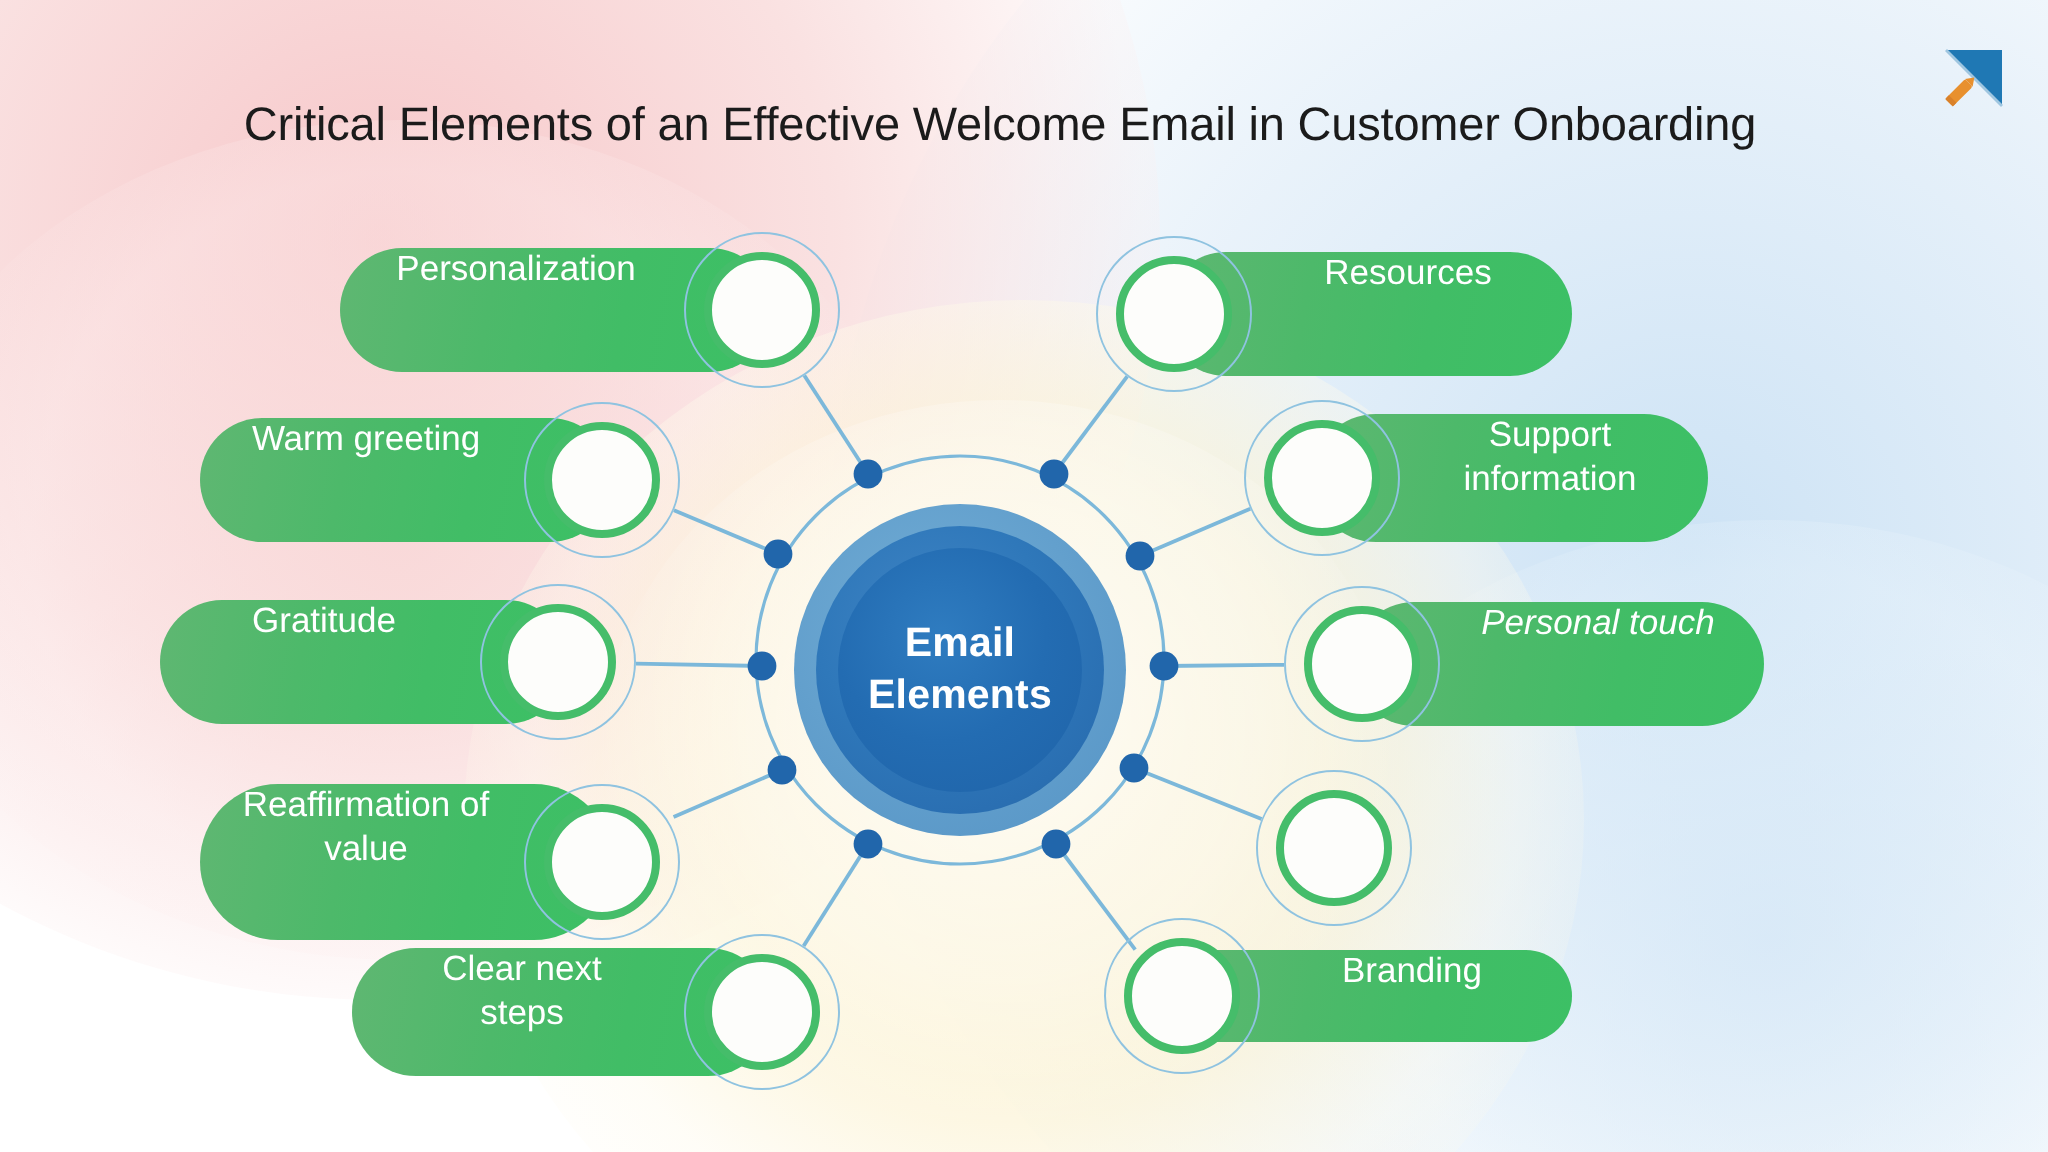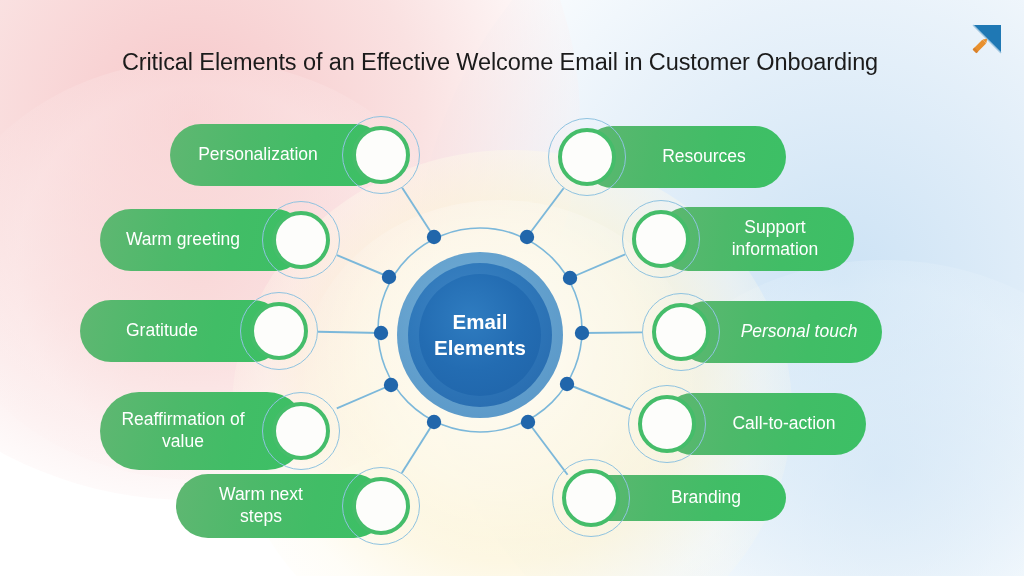--- a/index.html
+++ b/index.html
@@ -77,21 +77,21 @@
 
   
   .pill {
     position:absolute; z-index:5;
     display:flex; align-items:center;
   }
   .pill-body {
     position:absolute; top:0; height:100%;
     border-radius:999px;
     background:linear-gradient(100deg,#5fb772 0%,#4db96a 35%,#41bd66 65%,#3cc065 100%);
-    display:flex; align-items:center;
+    display:flex; 
   }
   .pill-text {
     color:#ffffff; font-size:17.5px; line-height:1.24; font-weight:400;
     text-align:center; white-space:pre-line; width:100%;
   }
   .knob {
     position:absolute; top:50%; transform:translateY(-50%);
     width:58px; height:58px; border-radius:50%;
     background:#fdfdfb;
     border:4px solid #45bd6a;
@@ -205,21 +205,21 @@
       <div class="knob-ring"></div>
       <div class="pill-body">
         <div class="pill-text">Reaffirmation of
 value</div>
       </div>
       <div class="knob"></div>
     </div>
     <div class="pill left" style="left: 176px; top: 474px; width: 244px; height: 64px;">
       <div class="knob-ring"></div>
       <div class="pill-body">
-        <div class="pill-text">Warm next
+        <div class="pill-text">Clear next
 steps</div>
       </div>
       <div class="knob"></div>
     </div>
     <div class="pill right" style="left: 548px; top: 126px; width: 238px; height: 62px;">
       <div class="knob-ring"></div>
       <div class="pill-body">
         <div class="pill-text">Resources</div>
       </div>
       <div class="knob"></div>
@@ -234,23 +234,20 @@
     </div>
     <div class="pill right" style="left: 642px; top: 301px; width: 240px; height: 62px; font-style: italic;">
       <div class="knob-ring"></div>
       <div class="pill-body">
         <div class="pill-text">Personal touch</div>
       </div>
       <div class="knob"></div>
     </div>
     <div class="pill right" style="left: 628px; top: 393px; width: 238px; height: 62px;">
       <div class="knob-ring"></div>
-      <div class="pill-body">
-        <div class="pill-text">Call-to-action</div>
-      </div>
       <div class="knob"></div>
     </div>
     <div class="pill right" style="left: 552px; top: 475px; width: 234px; height: 46px;">
       <div class="knob-ring"></div>
       <div class="pill-body">
         <div class="pill-text">Branding</div>
       </div>
       <div class="knob"></div>
     </div>
   </div>

